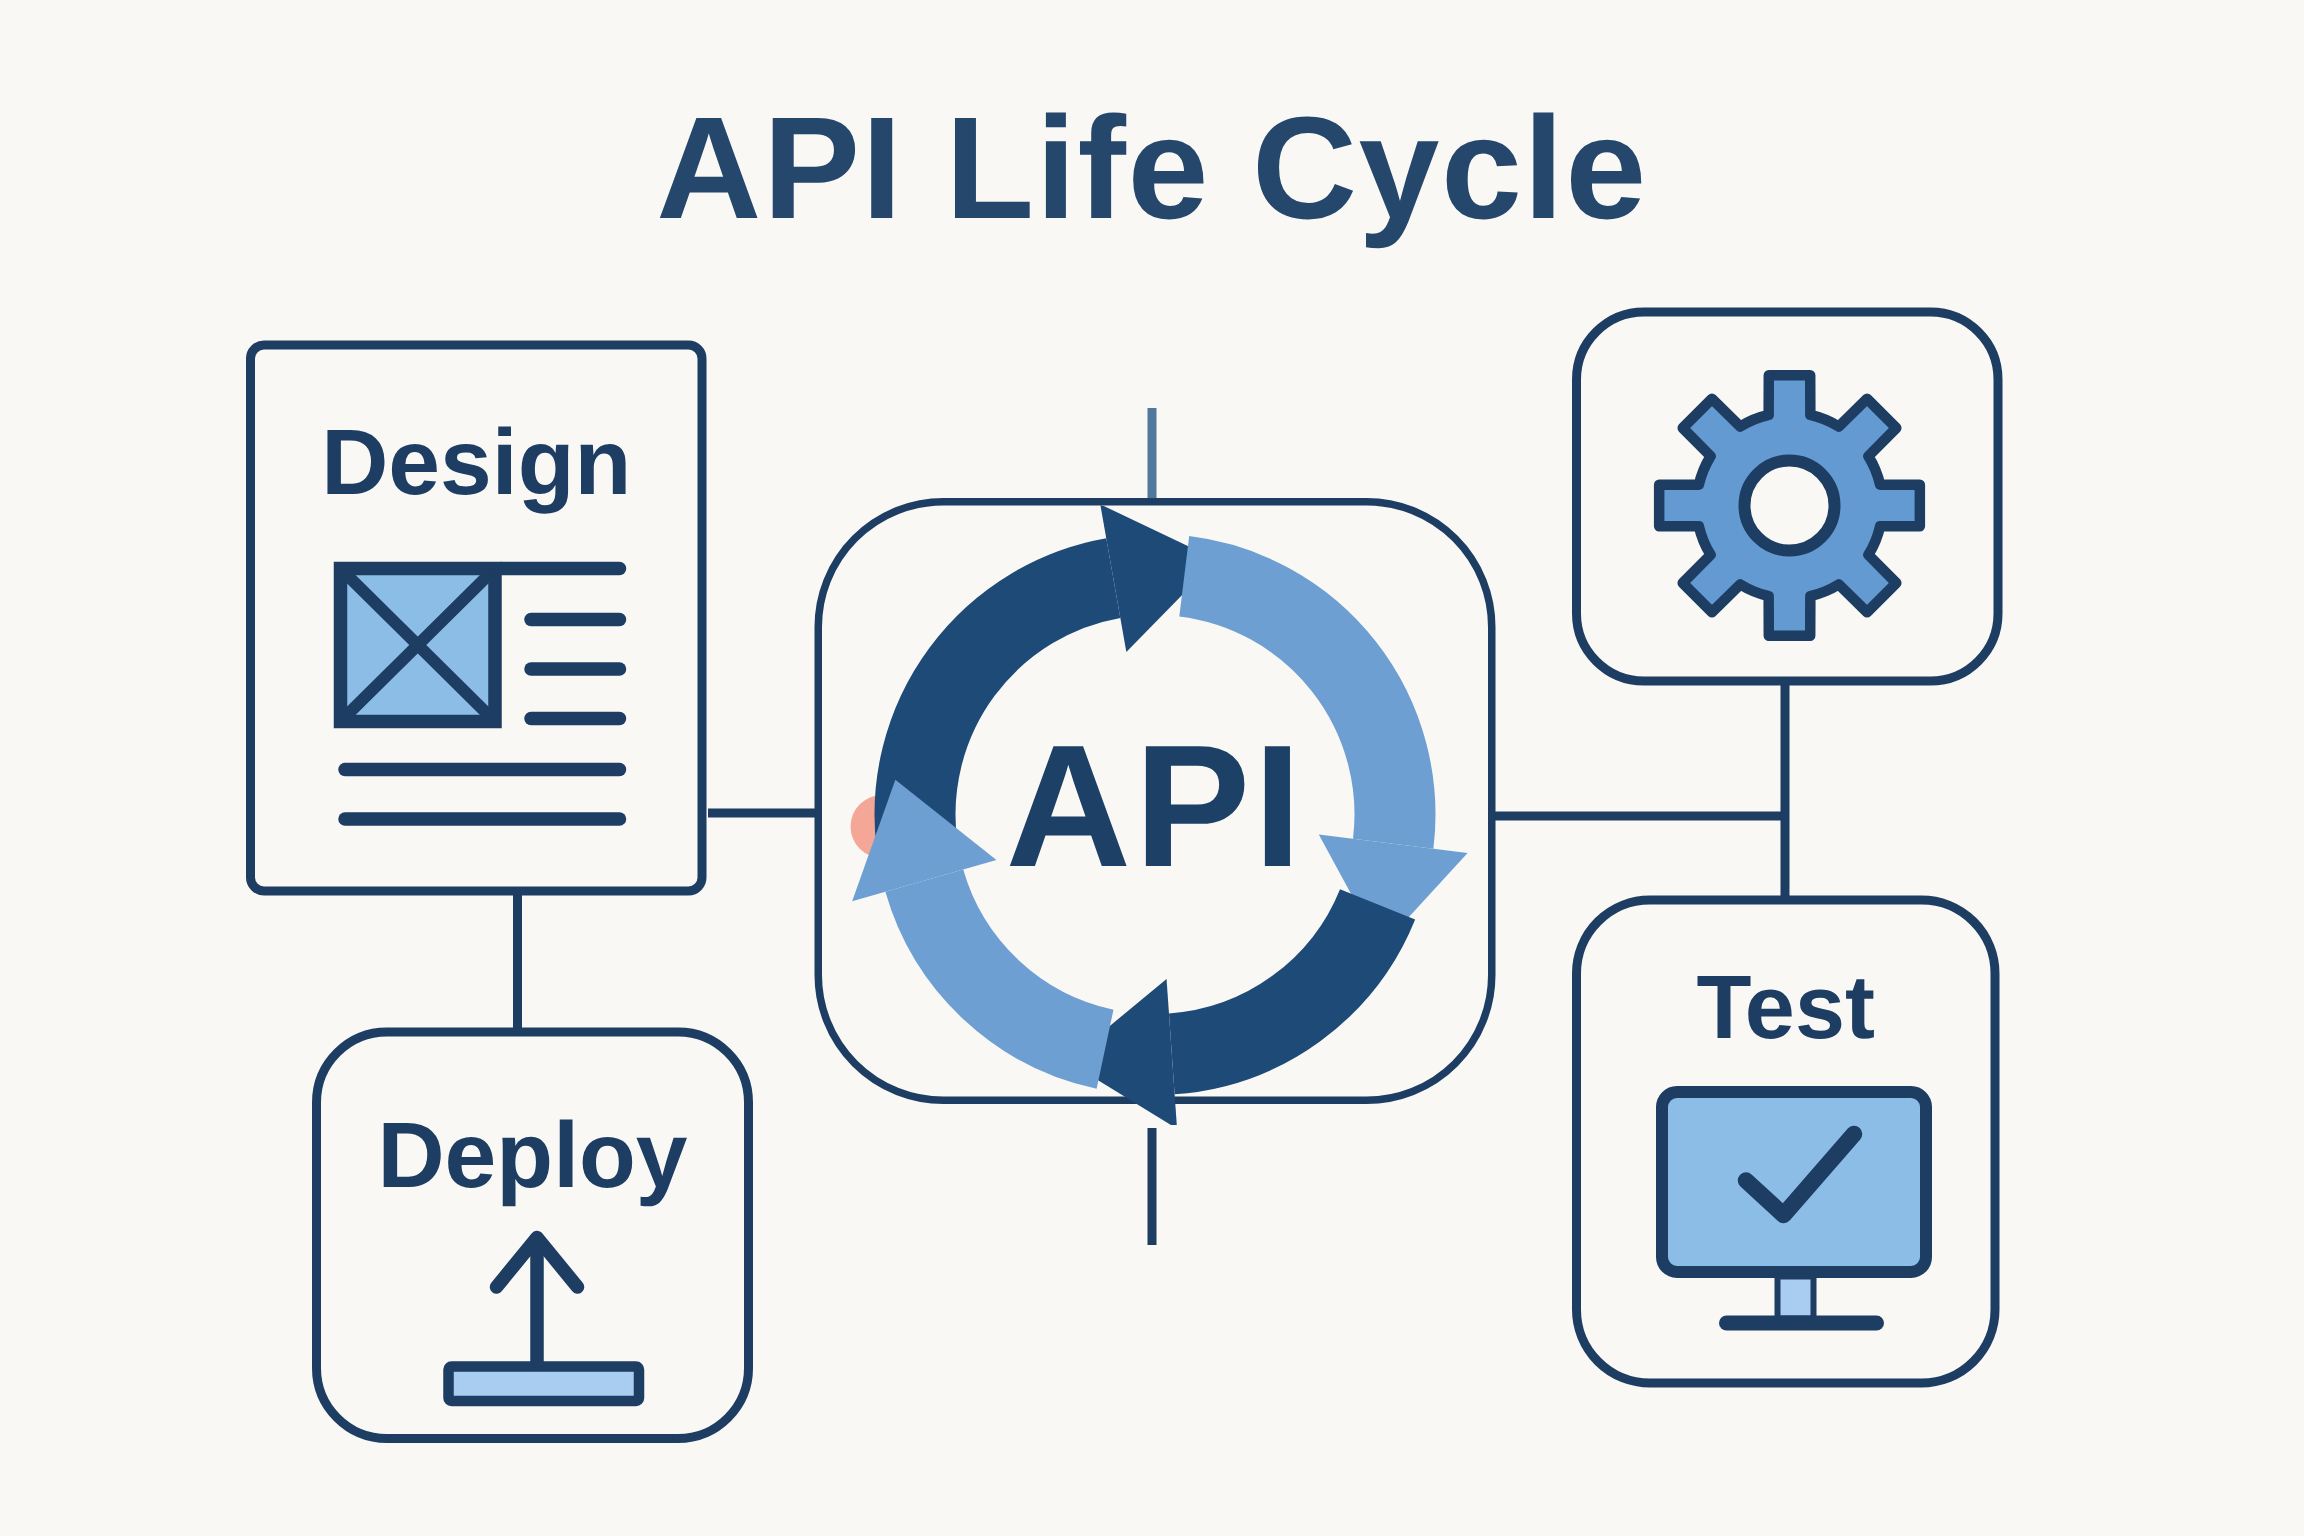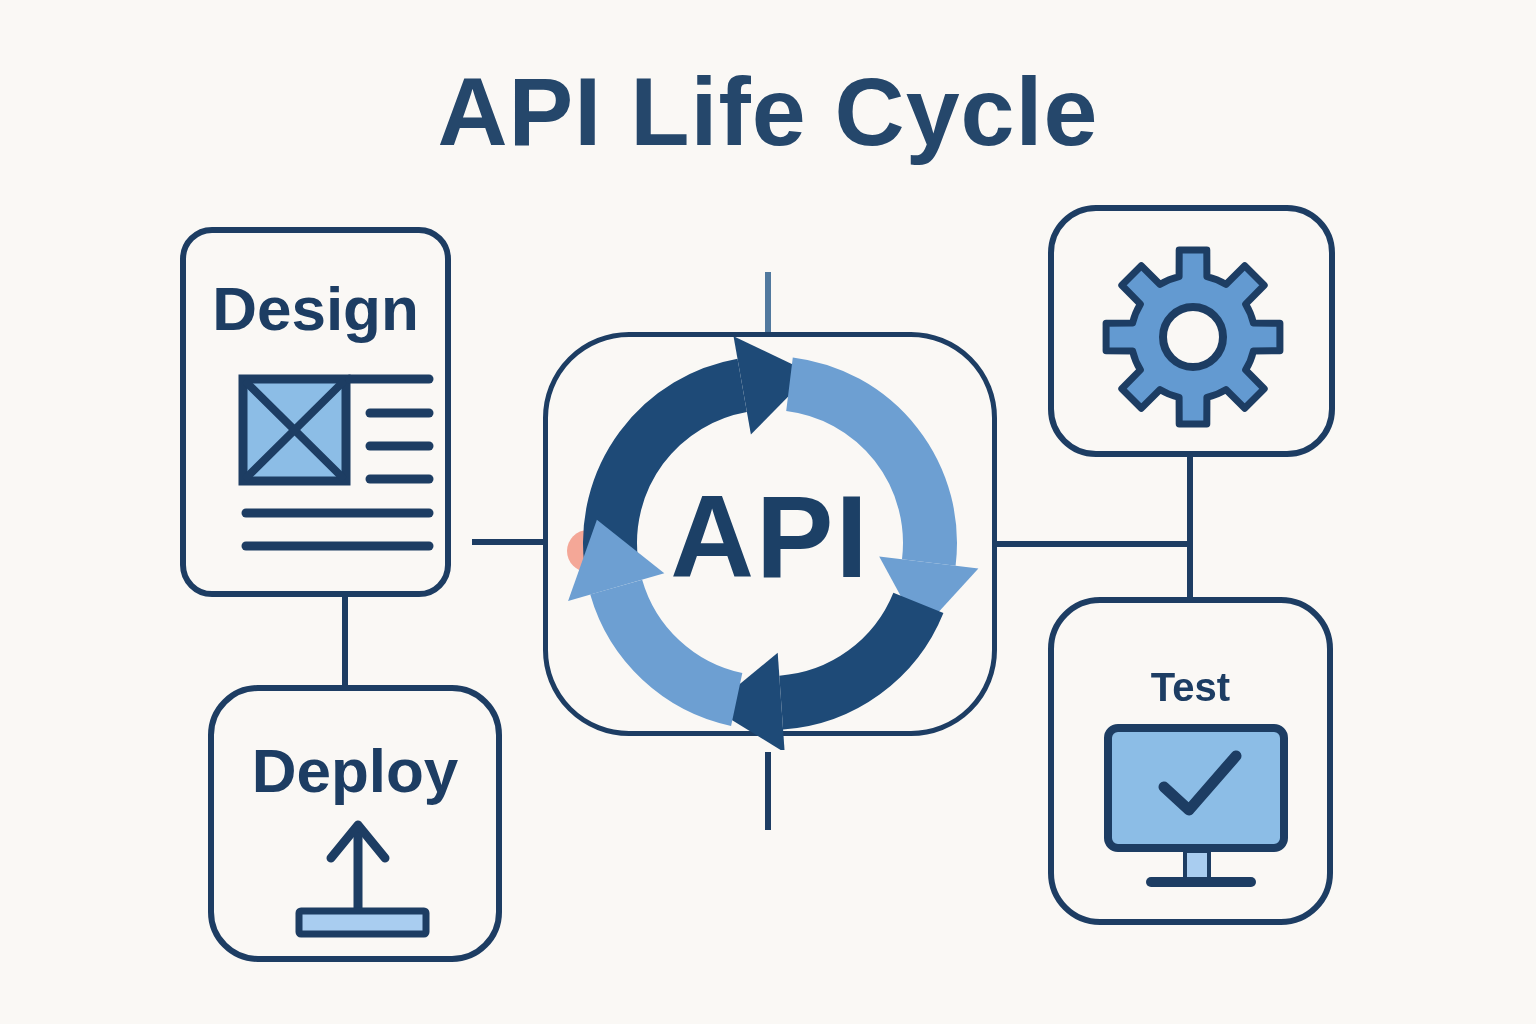--- a/index.html
+++ b/index.html
@@ -14,32 +14,32 @@
   .title{
     position:absolute;top:56px;left:0;right:0;
     margin:0;text-align:center;
     font-size:97px;font-weight:700;color:#25476b;letter-spacing:1px;
   }
   svg.connectors{position:absolute;left:0;top:0;}
   .box{
     position:absolute;box-sizing:border-box;
     border:6px solid #1d3d63;background:transparent;
   }
-  .box-design{left:180px;top:227px;width:271px;height:370px;border-radius:32px;}
+  .box-design{left:164px;top:227px;width:307px;height:370px;border-radius:12px;}
   .box-deploy{left:208px;top:685px;width:294px;height:277px;border-radius:50px;}
   .box-api{left:543px;top:332px;width:454px;height:404px;border-radius:86px;border-width:5px;}
   .box-gear{left:1048px;top:205px;width:287px;height:252px;border-radius:48px;}
   .box-test{left:1048px;top:597px;width:285px;height:328px;border-radius:52px;}
   .node-label{
     position:absolute;left:0;right:0;text-align:center;
     font-weight:700;color:#1d3d63;
   }
   .design-label{top:40px;font-size:62px;}
   .deploy-label{top:44px;font-size:62px;}
-  .test-label{top:34px;font-size:40px;margin-top:28px;}
+  .test-label{top:34px;font-size:60px;}
   .icon-svg{position:absolute;left:0;top:0;}
   .api-label{
     position:absolute;inset:0;
     display:flex;align-items:center;justify-content:center;
     font-size:116px;font-weight:700;color:#1c4066;letter-spacing:2px;
     padding-top:6px;
   }
 </style>
 </head>
 <body>

